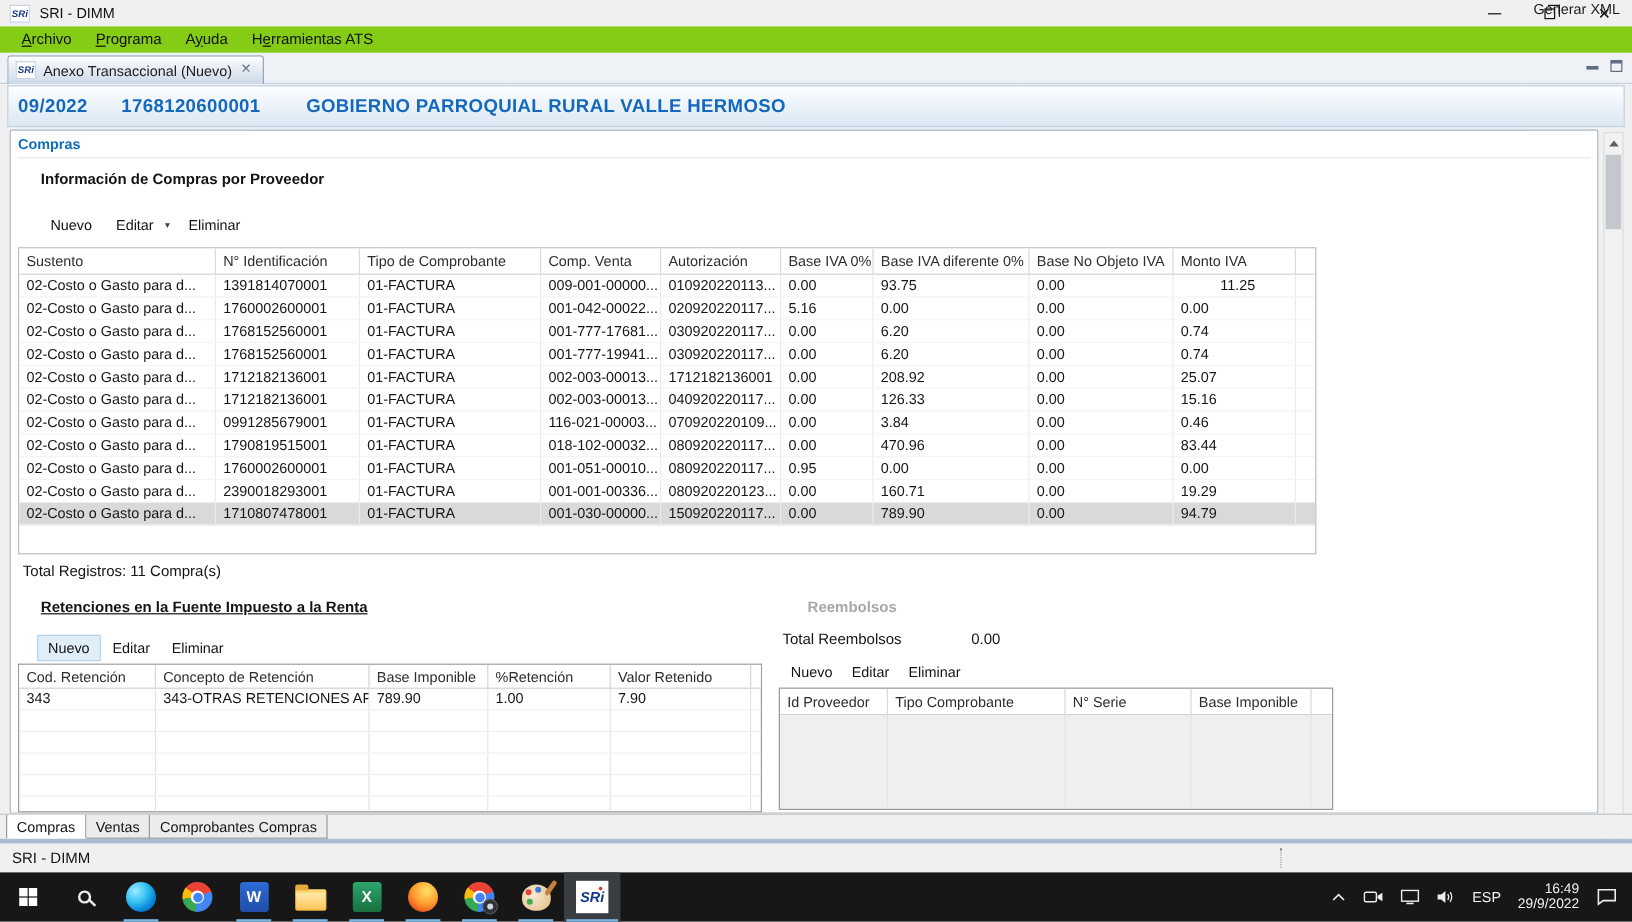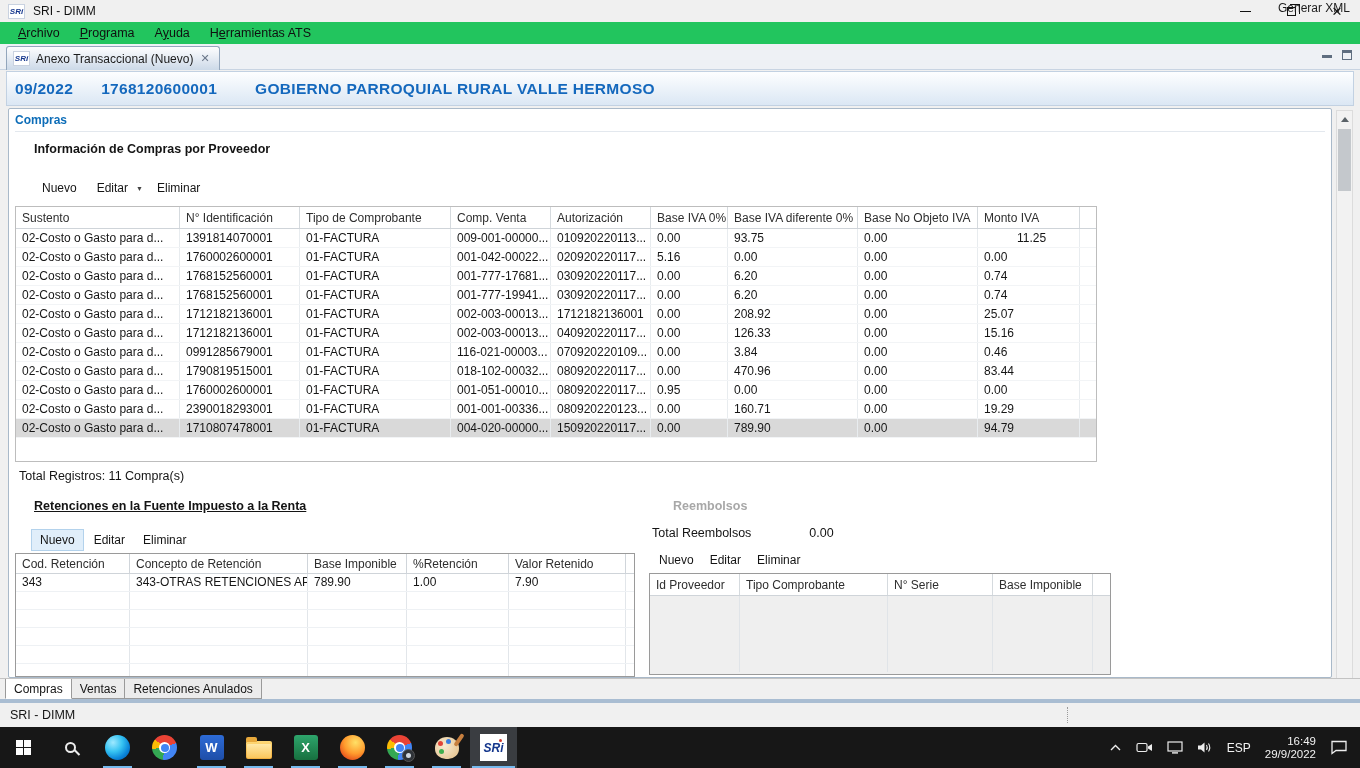--- a/index.html
+++ b/index.html
@@ -14,21 +14,21 @@
   .sri-mini { width:17px; height:15px; margin-left:8px; background:#fff; border:1px solid #c9d2e0;
     display:flex; align-items:center; justify-content:center; font-size:8px; font-weight:bold; font-style:italic; color:#14368c; }
   .win-title { margin-left:8px; font-size:12px; color:#101010; }
   .win-ctrls { position:absolute; right:0; top:0; height:22px; display:flex; }
   .win-btn { width:46px; height:22px; display:flex; align-items:center; justify-content:center; }
   .glyph-min { width:11px; height:1px; background:#111; display:block; }
   .glyph-restore { width:9px; height:9px; border:1px solid #111; position:relative; background:#f0f0f0; }
   .glyph-restore::before { content:""; position:absolute; left:2px; top:-4px; width:9px; height:9px; border:1px solid #111; border-bottom:none; border-left:none; }
   .glyph-close { font-size:13px; line-height:13px; color:#111; }
   
-  .menubar { position:absolute; left:0; top:22px; width:1360px; height:22px; background:#22c55e; display:flex; align-items:center; padding-left:8px; }
+  .menubar { position:absolute; left:0; top:22px; width:1360px; height:22px; background:#84cc16; display:flex; align-items:center; padding-left:8px; }
   .menu-item { padding:2px 10px 3px 10px; font-size:12.5px; color:#101010; }
   .menu-item u { text-decoration:underline; text-underline-offset:1px; }
   
   .tabstrip { position:absolute; left:0; top:44px; width:1360px; height:26px; background:#eef1f5; border-bottom:1px solid #c8d4e2; }
   .view-tab { position:absolute; left:6px; top:2px; height:24px; padding:0 8px 0 6px; display:flex; align-items:center; gap:6px;
     background:linear-gradient(#fdfdfe,#ccd9e8); border:1px solid #93a6bc; border-bottom:none; border-radius:3px 3px 0 0; }
   .view-tab .label { font-size:12px; color:#1c1c1c; }
   .tab-close { color:#6a7688; font-size:11px; line-height:11px; padding:0 1px; }
   .view-ctrls { position:absolute; right:8px; top:6px; display:flex; gap:10px; }
   .vc-min { width:10px; height:8px; border-bottom:3px solid #5f6e80; }
@@ -326,21 +326,21 @@
         <div class="mt-cell" style="flex: 0 0 77px; width: 77px;">0.00</div>
         <div class="mt-cell" style="flex: 0 0 130px; width: 130px;">160.71</div>
         <div class="mt-cell" style="flex: 0 0 120px; width: 120px;">0.00</div>
         <div class="mt-cell" style="flex: 0 0 102px; width: 102px;">19.29</div>
         <div class="mt-cell fill"></div>
       </div>
       <div class="mt-row sel">
         <div class="mt-cell" style="flex: 0 0 164px; width: 164px;">02-Costo o Gasto para d...</div>
         <div class="mt-cell" style="flex: 0 0 120px; width: 120px;">1710807478001</div>
         <div class="mt-cell" style="flex: 0 0 151px; width: 151px;">01-FACTURA</div>
-        <div class="mt-cell" style="flex: 0 0 100px; width: 100px;">004-020-00000...</div>
+        <div class="mt-cell" style="flex: 0 0 100px; width: 100px;">001-030-00000...</div>
         <div class="mt-cell" style="flex: 0 0 100px; width: 100px;">150920220117...</div>
         <div class="mt-cell" style="flex: 0 0 77px; width: 77px;">0.00</div>
         <div class="mt-cell" style="flex: 0 0 130px; width: 130px;">789.90</div>
         <div class="mt-cell" style="flex: 0 0 120px; width: 120px;">0.00</div>
         <div class="mt-cell" style="flex: 0 0 102px; width: 102px;">94.79</div>
         <div class="mt-cell fill"></div>
       </div>
     </div>
 
   <div class="total-reg">Total Registros: 11 Compra(s)</div>
@@ -465,21 +465,21 @@
     </div>
   <div class="vs-thumb"></div>
   <div class="vs-down">
       <span class="tri-down"></span>
     </div>
 </div>
 
 <div class="bottomtabs">
     <div class="btab active">Compras</div>
     <div class="btab">Ventas</div>
-    <div class="btab">Retenciones Anulados</div>
+    <div class="btab">Comprobantes Compras</div>
   </div>
 <div class="bottomedge"></div>
 
 <div class="statusbar">
   <span class="status-text">SRI - DIMM</span>
   <span class="status-sep"></span>
 </div>
 
 <div class="taskbar">
   <div id="tb-apps" style="display:flex">

